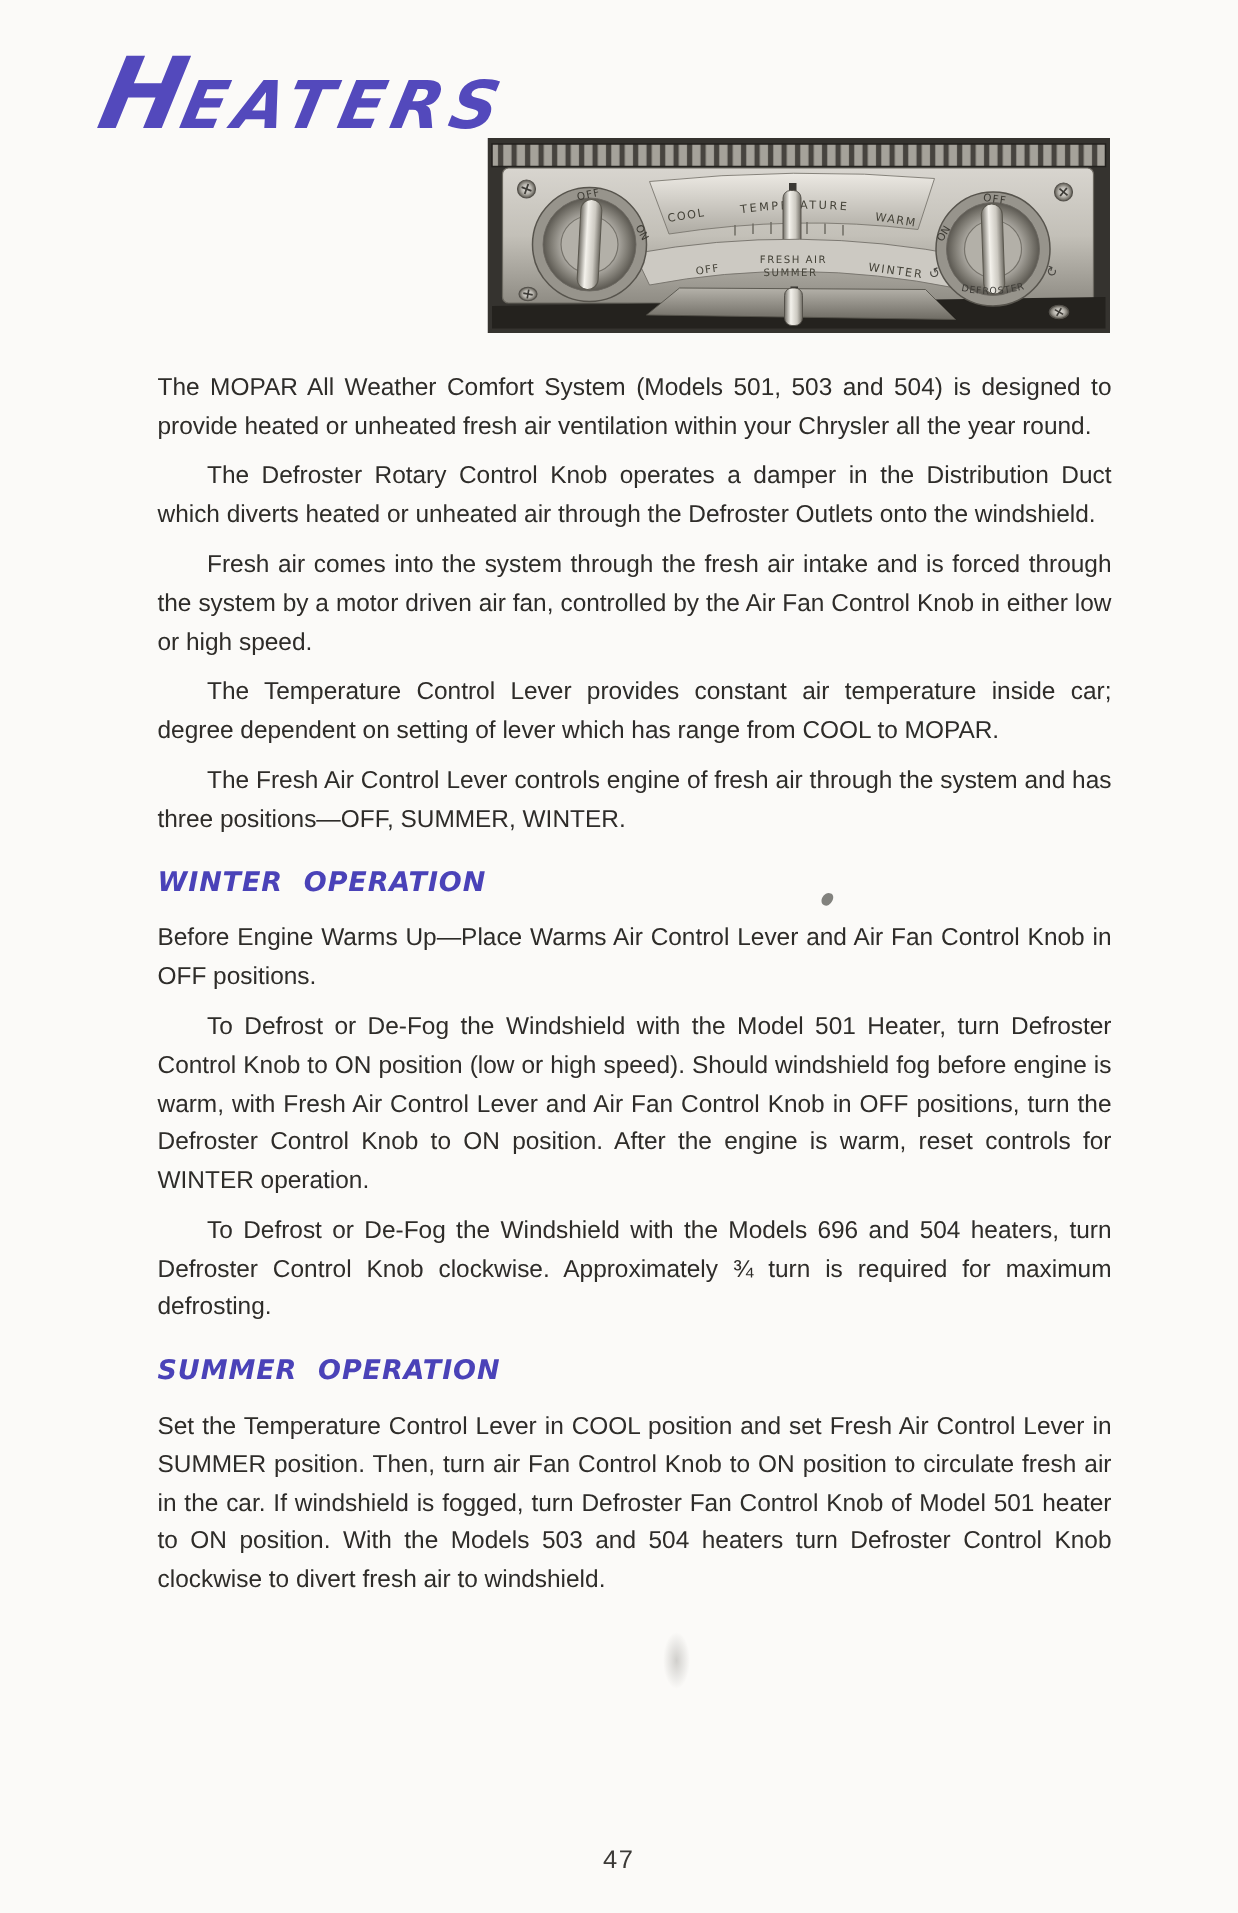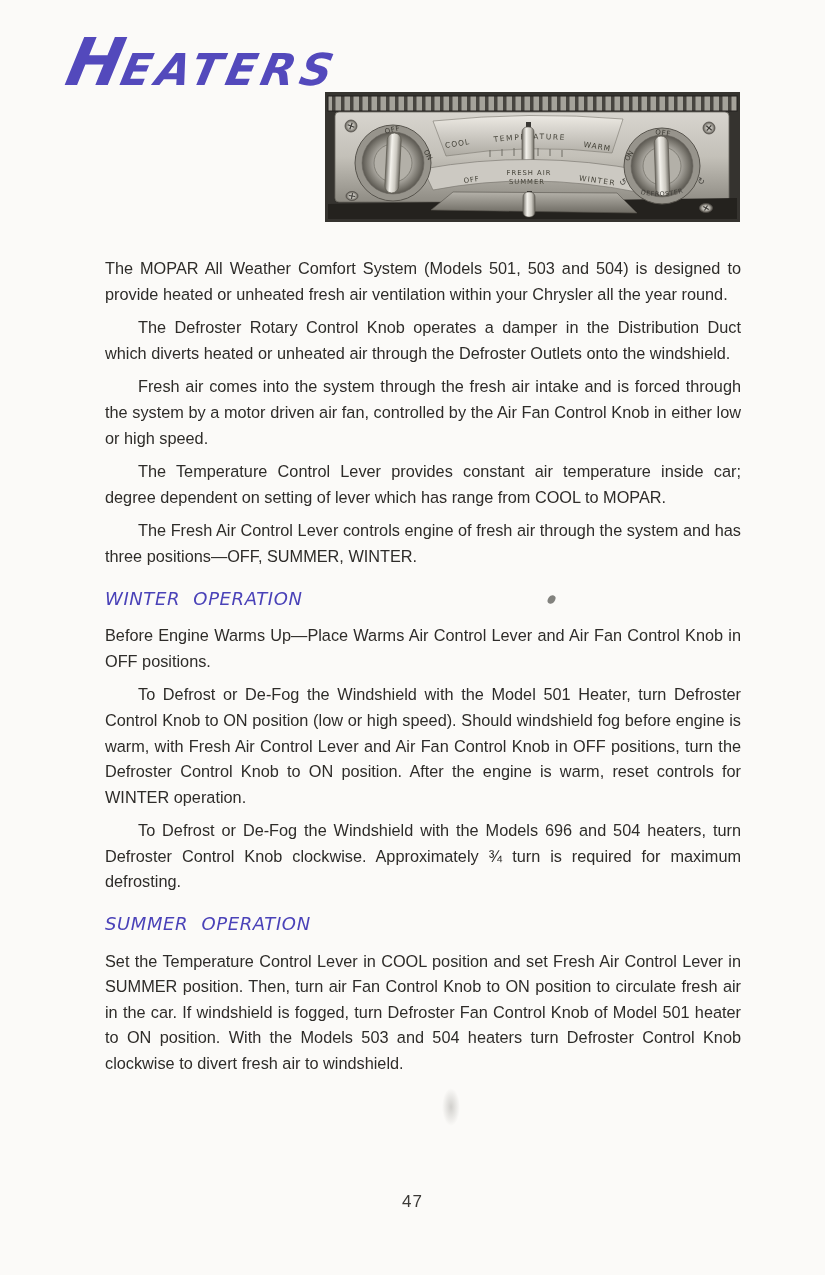--- a/index.html
+++ b/index.html
@@ -15,35 +15,35 @@
     transform:skewX(-12deg); white-space:nowrap;
     font-family:"DejaVu Sans", sans-serif;
   }
   .title-h   { font-size:66px; line-height:1; }
   .title-rest{ font-size:44px; letter-spacing:5px; }
   
   .photo-wrap { position:absolute; left:325px; top:92px; width:415px; height:130px; }
   .photo-wrap svg { display:block; }
   
   .content {
-    position:absolute; left:105px; top:256px; width:636px;
+    position:absolute; left:105px; top:246px; width:636px;
     color:#2e2c29; font-size:16.3px; line-height:25.6px;
     text-align:justify;
   }
   .content p { margin:0 0 8px 0; }
   .content p.indent { text-indent:33px; }
   .section-heading {
-    font-size:18px; font-style:italic; font-weight:normal;
+    font-size:18px; font-style:italic; font-weight:bold;
     color:#4a42b8; letter-spacing:0.6px; word-spacing:7px;
     margin:16px 0 12px 0;
     font-family:"DejaVu Sans", sans-serif;
   }
   
   .page-number {
-    position:absolute; top:1192px; left:0; width:825px;
+    position:absolute; top:1230px; left:0; width:825px;
     text-align:center; font-size:17px; color:#3c3a37; letter-spacing:1px;
   }
   
   .speck {
     position:absolute; left:548px; top:595px; width:7px; height:9px;
     background:#6c6c68; border-radius:60% 40% 55% 45%;
     transform:rotate(24deg); opacity:.85;
   }
   .smudge {
     position:absolute; left:442px; top:1088px; width:18px; height:38px;

